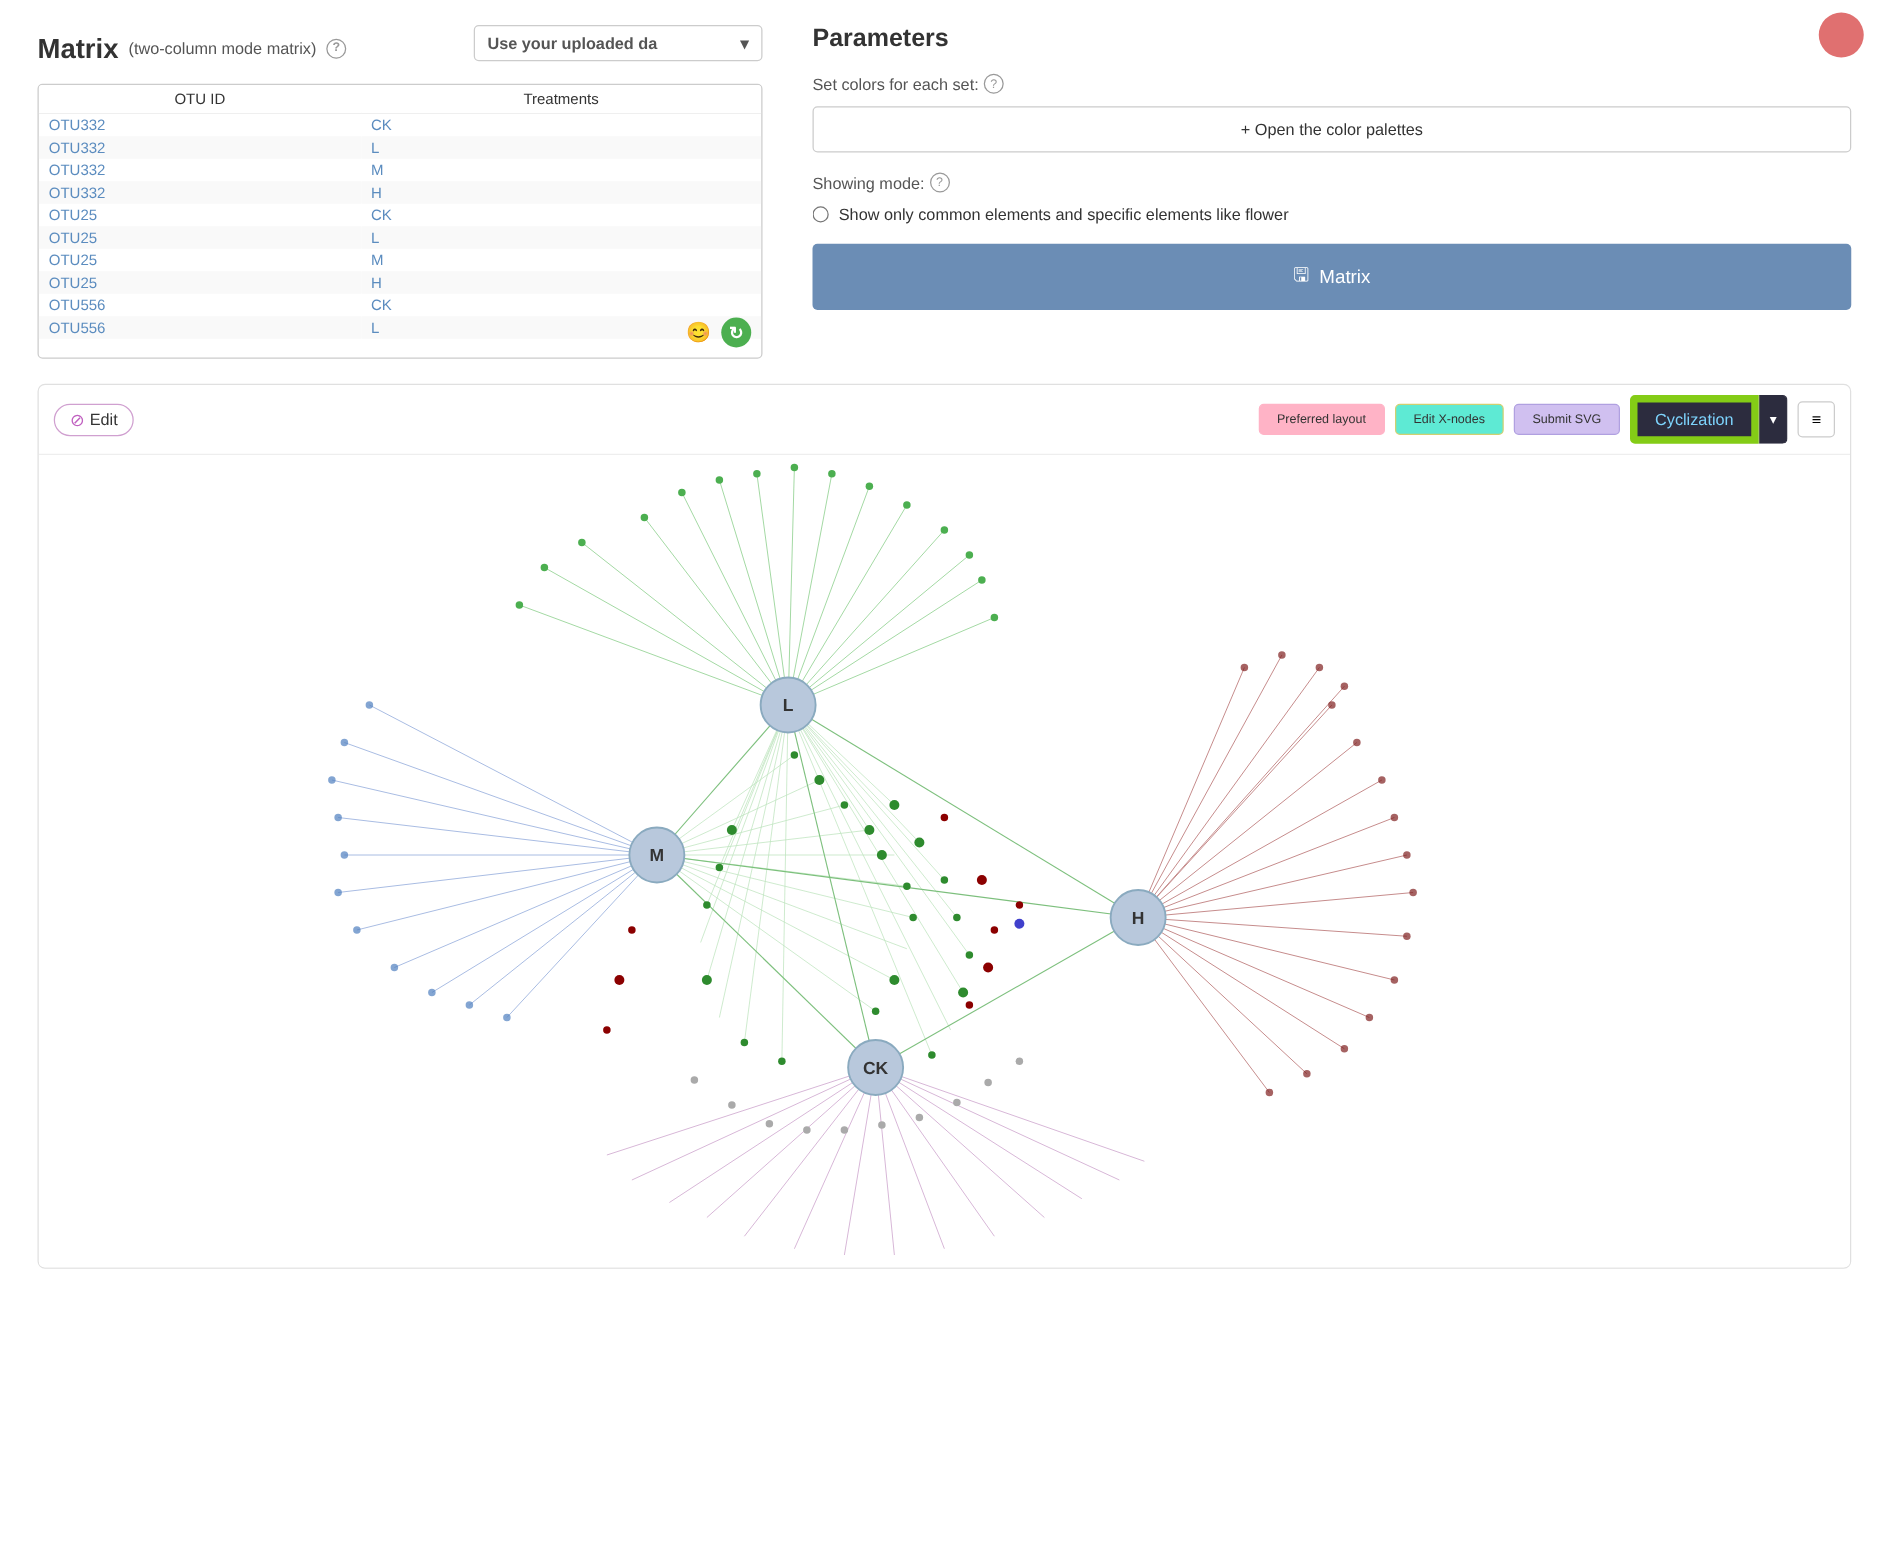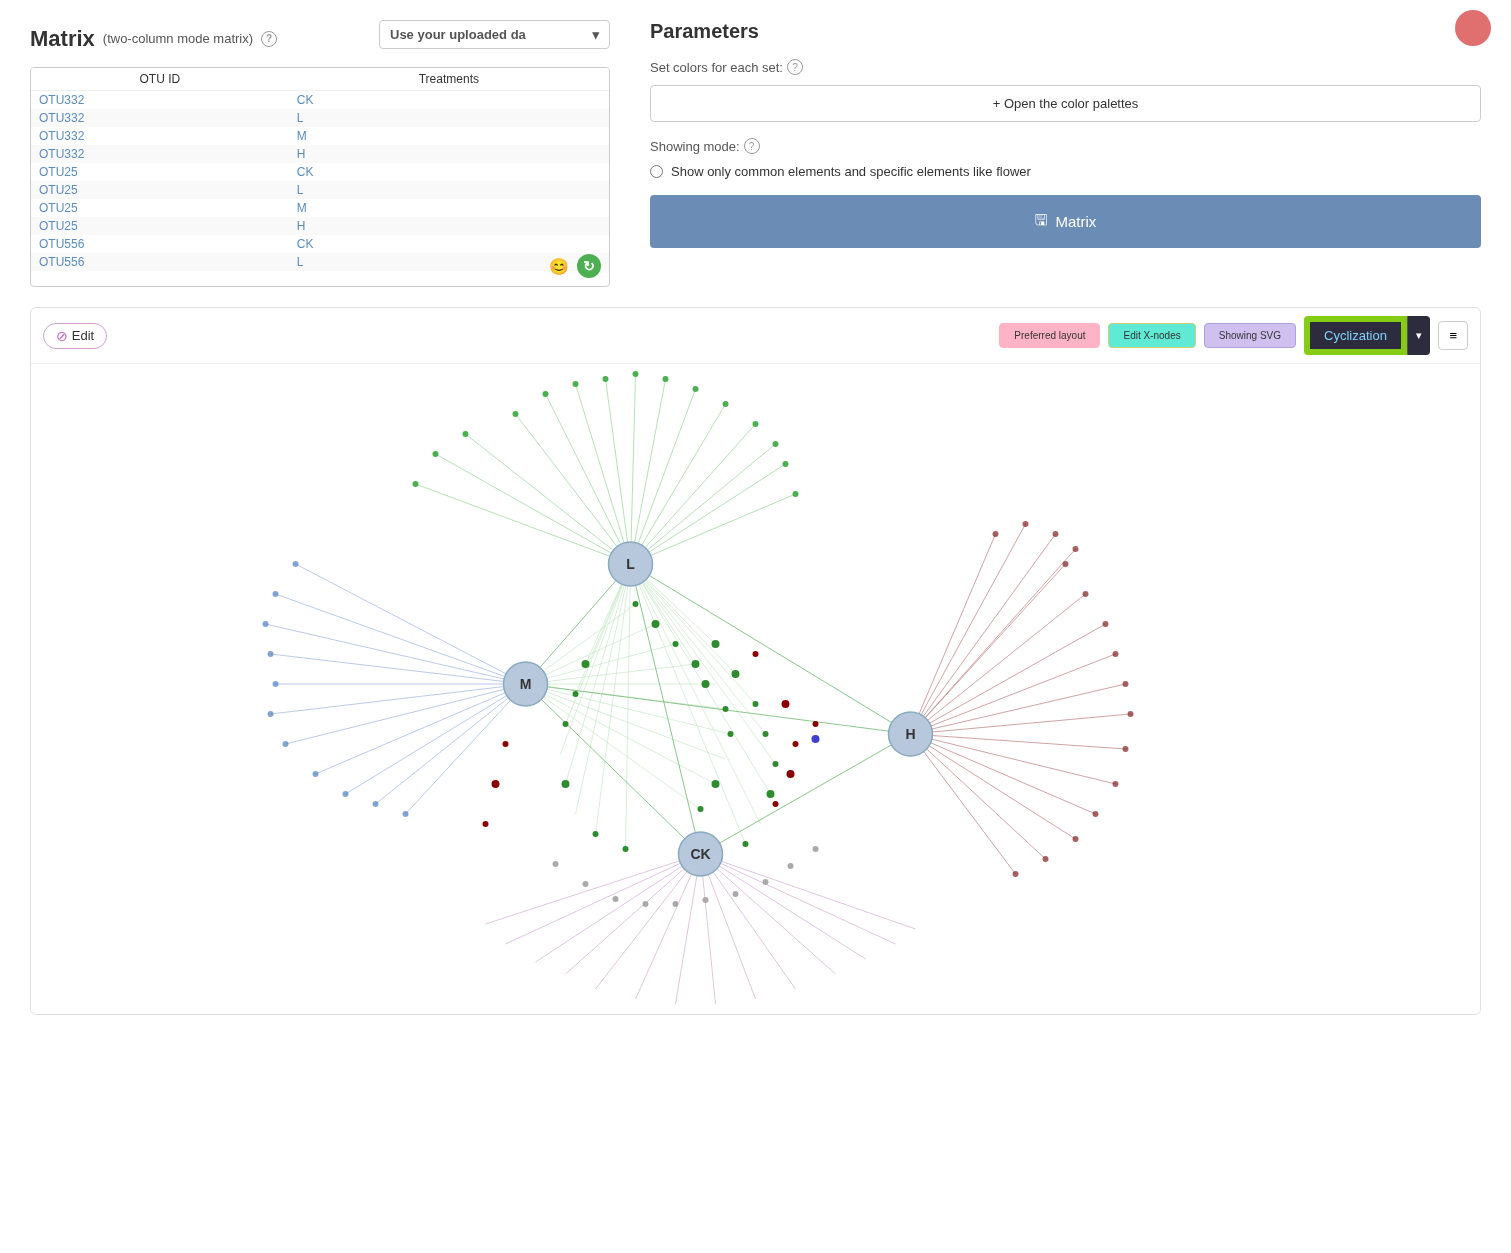--- a/index.html
+++ b/index.html
@@ -426,21 +426,21 @@
 
   <div class="viz-section">
     <div class="viz-toolbar">
       <div class="edit-btn">
         <span class="edit-icon">⊘</span>
         <span>Edit</span>
       </div>
       <div class="spacer"></div>
       <button class="toolbar-btn preferred-btn">Preferred layout</button>
       <button class="toolbar-btn edit-x-btn">Edit X-nodes</button>
-      <button class="toolbar-btn export-btn">Showing SVG</button>
+      <button class="toolbar-btn export-btn">Submit SVG</button>
       <div class="cyclization-group">
         <button class="cyclization-main">Cyclization</button>
         <button class="cyclization-dropdown">
           <span>▾</span>
         </button>
       </div>
       <button class="menu-btn">≡</button>
     </div>
 
     <div class="viz-canvas">

